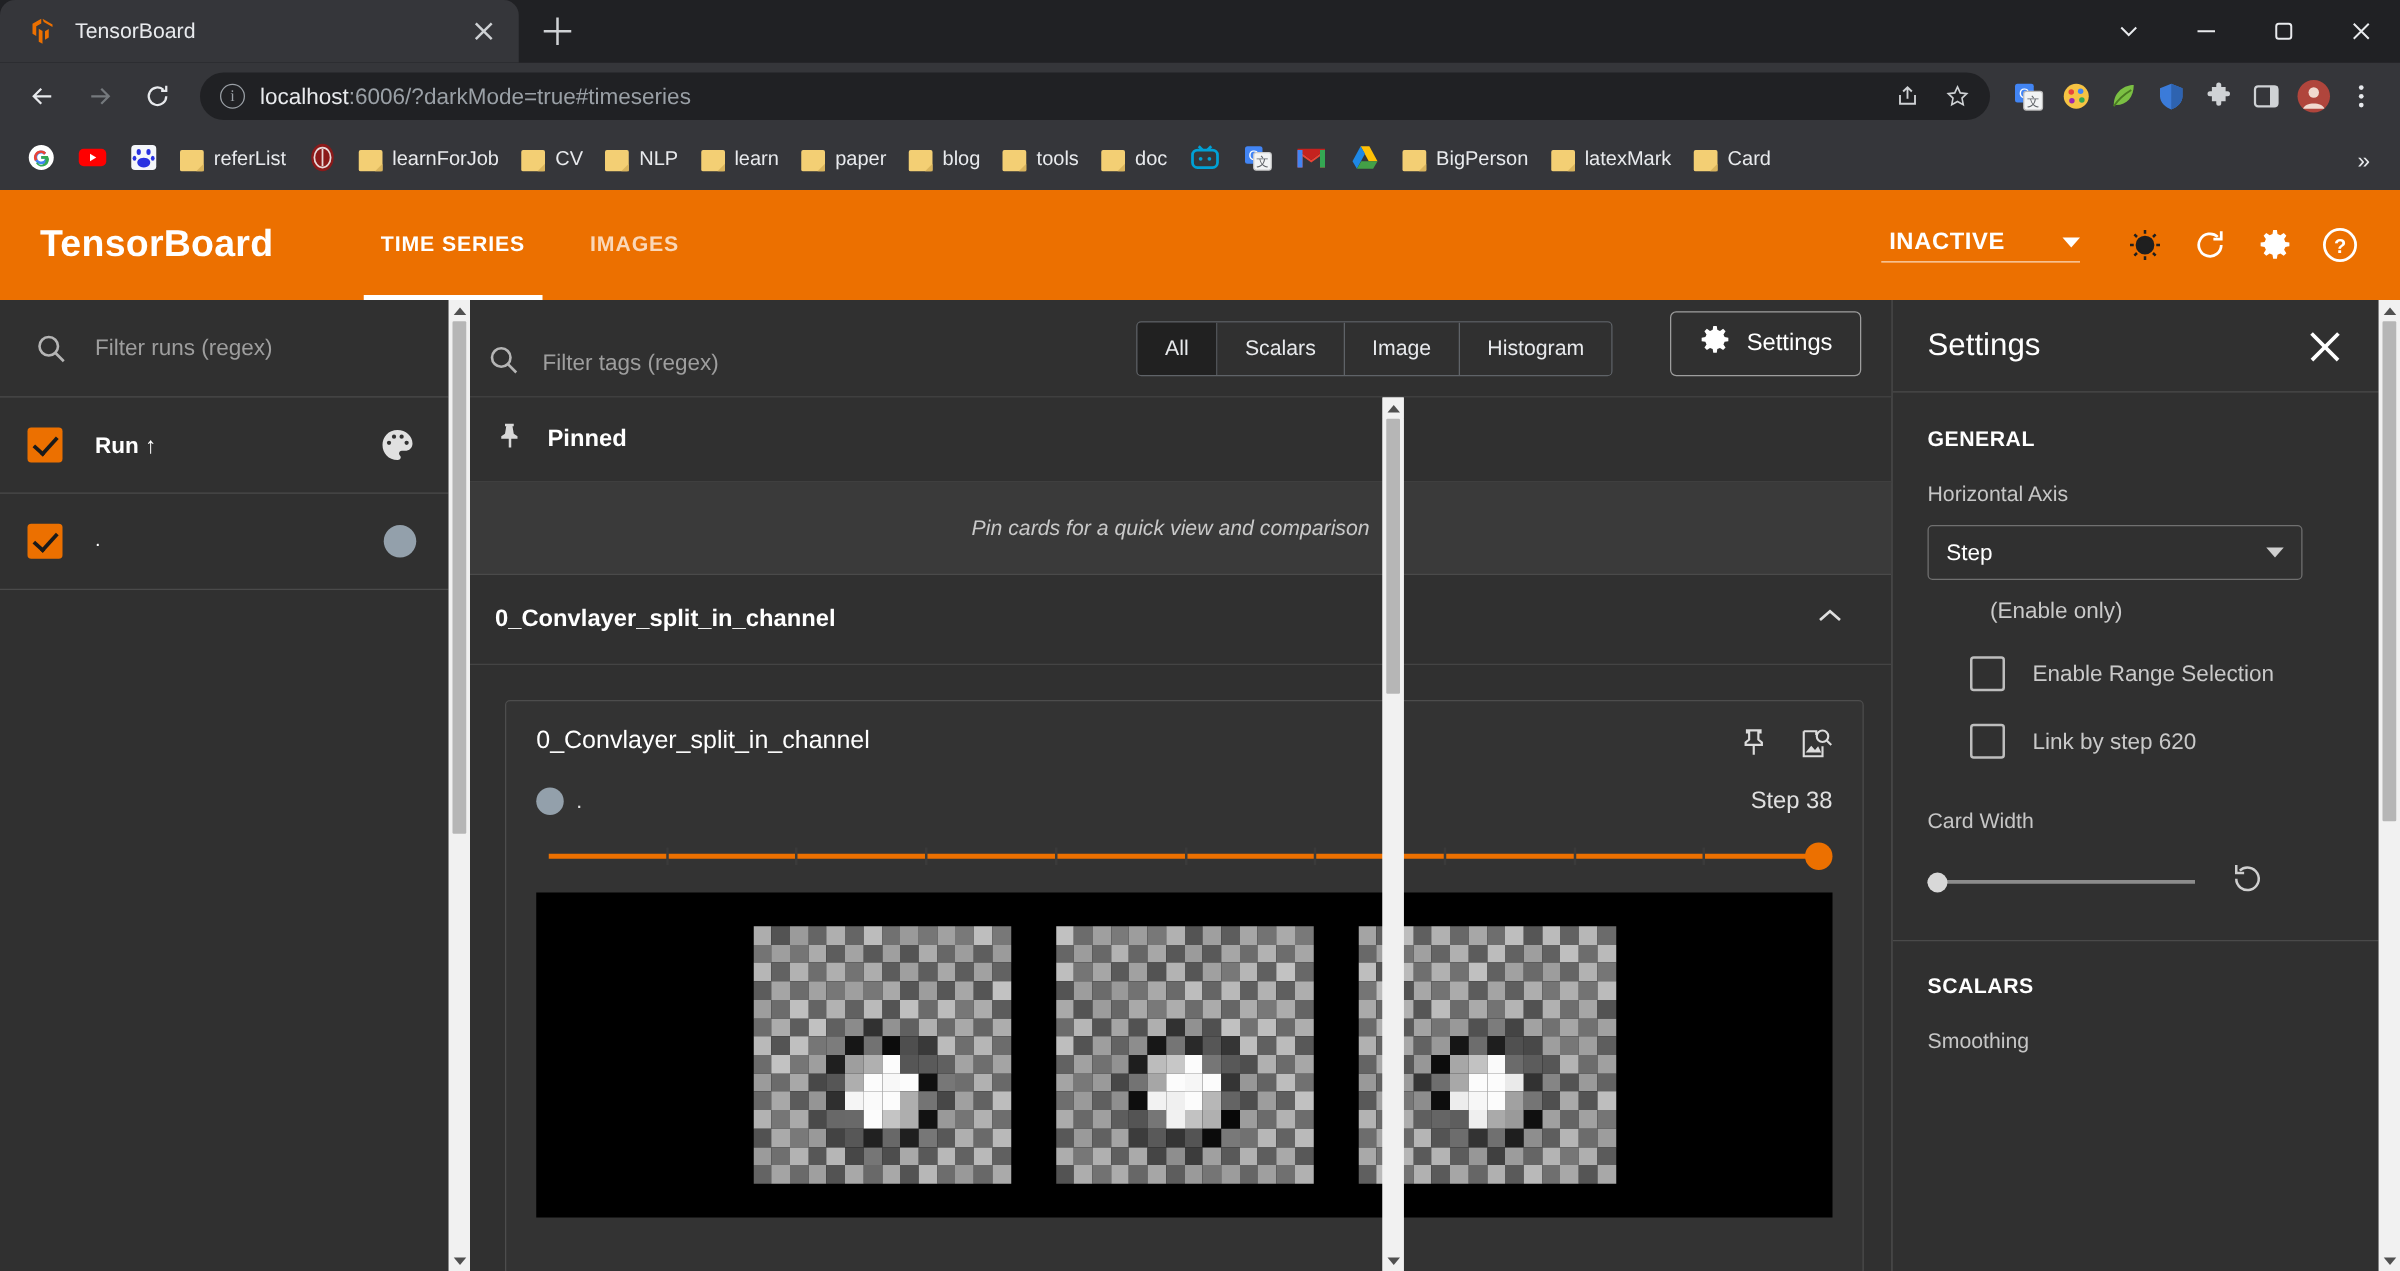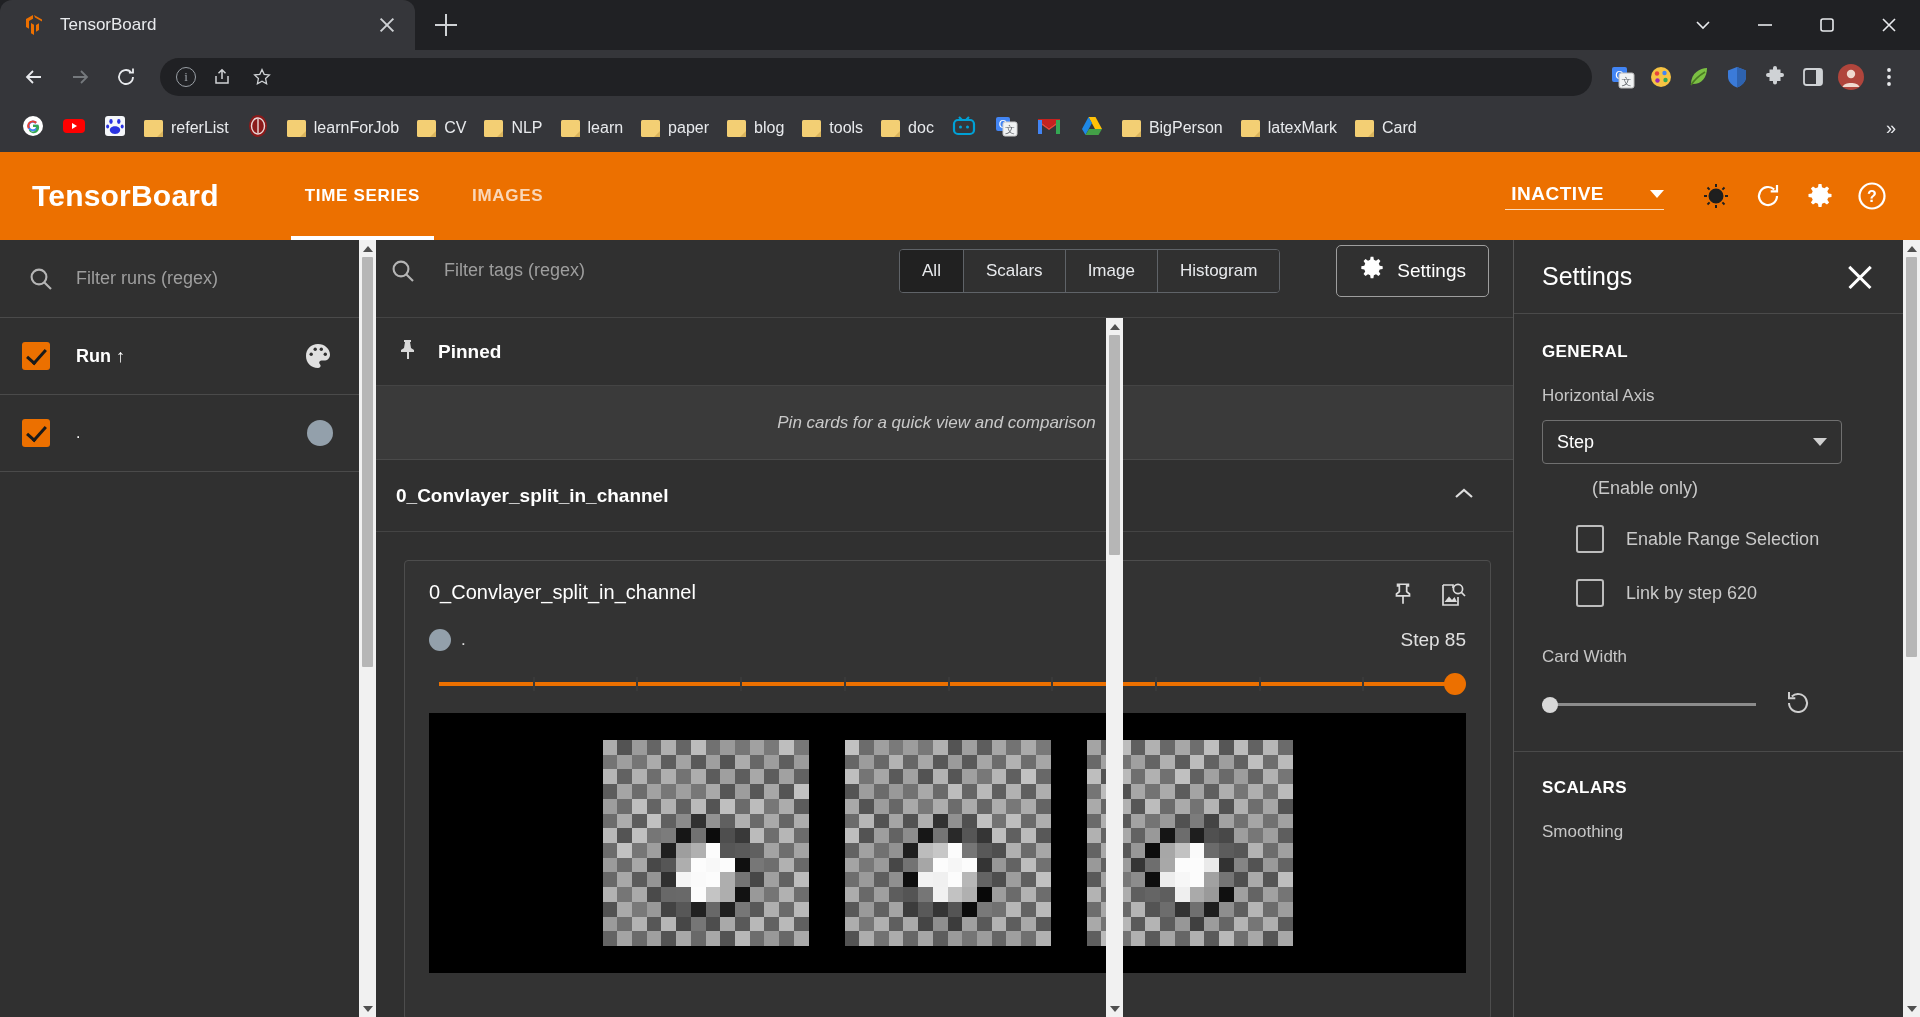--- a/index.html
+++ b/index.html
@@ -182,22 +182,22 @@
   }
   .vsb-arrow { width: 17px; height: 17px; display:flex; align-items:center; justify-content:center; background:#f1f1f1;}
   .vsb-arrow .tri-up { width:0;height:0;border-left:5px solid transparent;border-right:5px solid transparent;border-bottom:6px solid #505050;}
   .vsb-arrow .tri-dn { width:0;height:0;border-left:5px solid transparent;border-right:5px solid transparent;border-top:6px solid #505050;}
   .vsb-track { flex: 1; width: 17px; background: #f1f1f1; }
   .vsb-thumb { width: 11px; margin: 0 auto; background: #b6b6b6; border-radius: 1px; }
 
   
   .center-pane { flex: 1; display: flex; flex-direction: column; min-width: 0; position: relative; background:#303030;}
   .tags-bar {
-    height: 78px; display: flex; align-items: center; padding: 0 24px 16px 30px;
-    gap: 28px; border-bottom: 1px solid #444; background: #303030; flex: 0 0 78px;
+    height: 78px; display: flex; align-items: flex-end; padding: 0 24px 16px 30px;
+    gap: 18px; border-bottom: 1px solid #444; background: #303030; flex: 0 0 78px;
   }
   .tags-filter-input { color: #9e9e9e; font-size: 18px; flex: 1; }
   .seg {
     display: flex; border: 1px solid #5f6368; border-radius: 4px; overflow: hidden;
     height: 44px; align-items: stretch;
   }
   .seg-item {
     padding: 0 22px; display: flex; align-items: center; color: #e8eaed;
     font-size: 17px; cursor: pointer; border-right: 1px solid #5f6368; background: #303030;
   }
@@ -349,20 +349,21 @@
     </div>
     <div class="navbtn">
       <svg width="22" height="22" viewBox="0 0 22 22">
         <path d="M18 11 a7 7 0 1 1 -2.2 -5.1" stroke="currentColor" stroke-width="1.8" fill="none"></path>
         <path d="M18 2.5 V6.6 H13.9" stroke="currentColor" stroke-width="1.8" fill="none"></path>
       </svg>
     </div>
 
     <div class="omnibox">
       <span class="omni-info">i</span>
+      <span class="omni-url"><span class="host">localhost</span><span>:6006/?darkMode=true#timeseries</span></span>
       <span class="omni-icon">
         <svg width="20" height="20" viewBox="0 0 20 20">
             <path d="M4 9 V16 H16 V9" stroke="currentColor" stroke-width="1.5" fill="none"></path>
             <path d="M10 12 V3 M6.5 6.2 L10 2.8 L13.5 6.2" stroke="currentColor" stroke-width="1.5" fill="none"></path>
           </svg>
       </span>
       <span class="omni-icon">
         <svg width="20" height="20" viewBox="0 0 20 20">
             <path d="M10 2.5 L12.2 7.3 L17.4 7.9 L13.6 11.5 L14.6 16.7 L10 14.2 L5.4 16.7 L6.4 11.5 L2.6 7.9 L7.8 7.3 Z" stroke="currentColor" stroke-width="1.3" fill="none"></path>
           </svg>
@@ -703,21 +704,21 @@
                   <path d="M6.5 21 L11 15.5 L14 19 L16.5 16 L19 21 Z" fill="#dcdcdc"></path>
                   <circle cx="20" cy="8" r="4.6" stroke="#dcdcdc" stroke-width="1.7" fill="none"></circle>
                   <path d="M23.4 11.4 L27 15" stroke="#dcdcdc" stroke-width="1.7"></path>
                 </svg>
               </span>
             </span>
           </div>
           <div class="card-sub">
             <span class="card-sub-dot"></span>
             <span class="card-sub-label">.</span>
-            <span class="card-step">Step 85</span>
+            <span class="card-step">Step 38</span>
           </div>
           <div class="slider-wrap">
             <div class="slider-rail"></div>
             <div class="slider-tick" style="left:10%;"></div>
             <div class="slider-tick" style="left:20%;"></div>
             <div class="slider-tick" style="left:30%;"></div>
             <div class="slider-tick" style="left:40%;"></div>
             <div class="slider-tick" style="left:50%;"></div>
             <div class="slider-tick" style="left:60%;"></div>
             <div class="slider-tick" style="left:70%;"></div>

